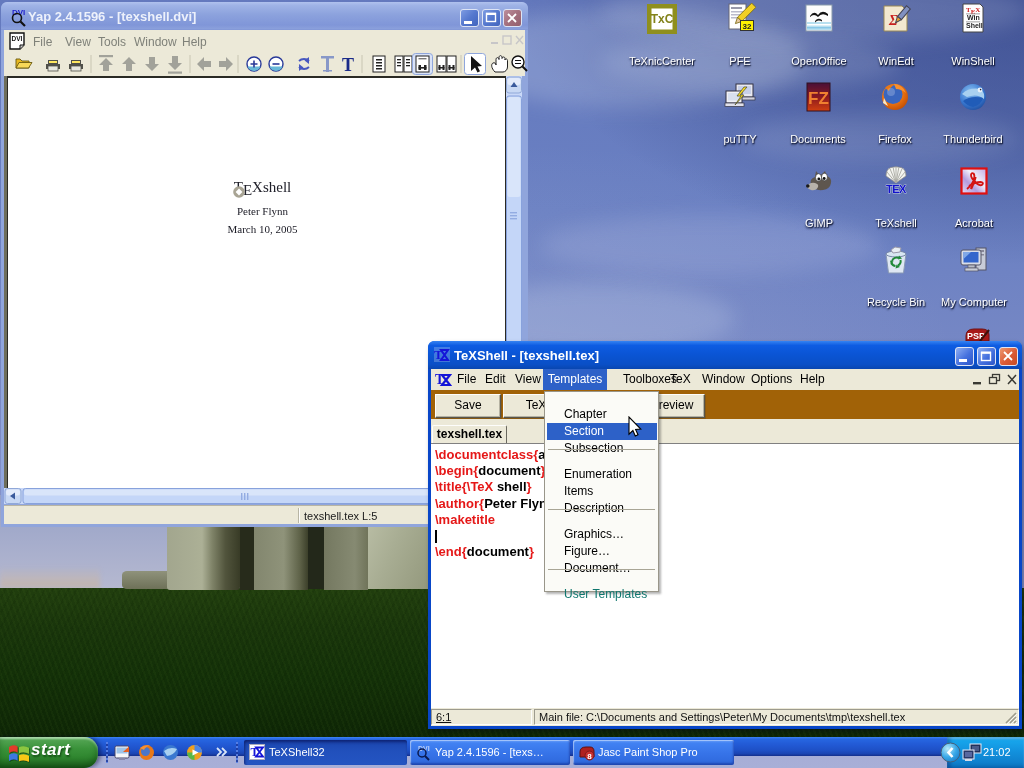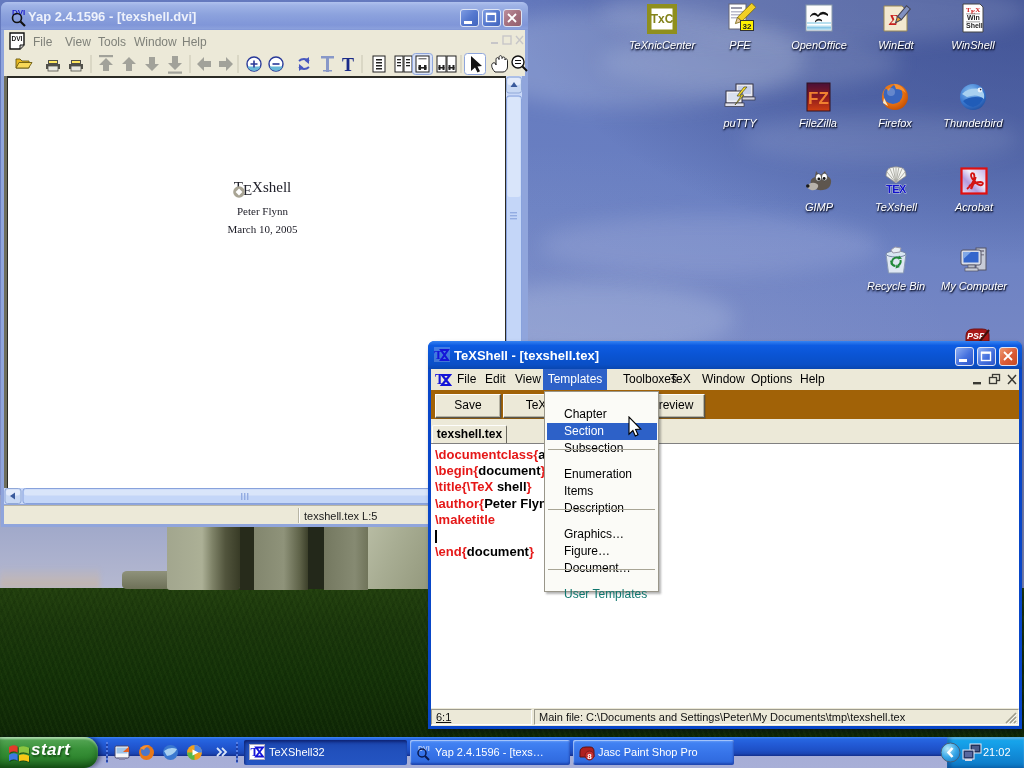--- a/index.html
+++ b/index.html
@@ -18,21 +18,21 @@
 #horizglow { left:0; top:566px; width:100px; height:22px;
   background: linear-gradient(180deg, rgba(215,185,158,0) 0%, rgba(210,182,150,0.45) 75%, rgba(203,176,142,0.5) 100%); filter:blur(2px); }
 .stone { position:absolute; }
 #grass { left:0; top:588px; width:1024px; height:160px;
   background:
   repeating-linear-gradient(70deg, rgba(90,130,40,0.07) 0 2px, rgba(0,0,0,0) 2px 5px),
   repeating-linear-gradient(-62deg, rgba(8,26,0,0.13) 0 2px, rgba(0,0,0,0) 2px 7px),
   linear-gradient(180deg, #213E0E 0%, #19350B 25%, #133008 55%, #0D2405 100%); }
 .dicon { position:absolute; width:90px; text-align:center; }
 .dicon svg { display:block; margin:0 auto; }
-.dicon .lbl { margin-top:4px; font-size:11px; color:#fff; text-shadow:1px 1px 1px rgba(10,16,40,0.9), 0 2px 2px rgba(10,16,40,0.7); white-space:nowrap;font-style:italic; }
+.dicon .lbl { margin-top:20px; font-size:11px; color:#fff; text-shadow:1px 1px 1px rgba(10,16,40,0.9), 0 2px 2px rgba(10,16,40,0.7); white-space:nowrap; }
 .win { position:absolute; }
 .titletext { position:absolute; font-size:13px; font-weight:bold; white-space:nowrap; }
 .capbtn { position:absolute; width:19px; height:18px; border-radius:3px; border:1px solid #DDE4F5; }
 .capbtn svg { position:absolute; left:0; top:0; }
 .capbtn.inact { background: linear-gradient(135deg,#7E9CE2 0%,#5578CE 50%,#4265BE 100%); }
 .capbtn.inactx { background: linear-gradient(135deg,#BC8F9C 0%,#A4707E 50%,#935F6C 100%); }
 .capbtn.act { background: linear-gradient(135deg,#8FAFF2 0%,#4470DE 55%,#2A55C8 100%); }
 .capbtn.actx { background: linear-gradient(135deg,#EE9870 0%,#DA5B36 55%,#C64A22 100%); }
 #yap { left:1px; top:2px; width:527px; height:525px; background:#90A5DC; border-radius:7px 7px 0 0; }
 #yap-title { position:absolute; left:0; top:0; width:527px; height:28px; border-radius:6px 6px 0 0;
@@ -193,21 +193,21 @@
       <defs>
         <linearGradient id="fzg" x1="0" y1="0" x2="0" y2="1">
           <stop offset="0" stop-color="#481038"></stop>
           <stop offset="0.5" stop-color="#8A1820"></stop>
           <stop offset="1" stop-color="#D04010"></stop>
         </linearGradient>
       </defs>
       <rect x="5" y="2" width="23" height="28" fill="url(#fzg)" stroke="#301020"></rect>
       <text x="16.5" y="23" font-size="17" font-weight="bold" fill="#F08030" text-anchor="middle" font-family="Liberation Sans">FZ</text>
     </svg>
- <div class="lbl">FileZilla</div>
+ <div class="lbl">Documents</div>
 </div>
 <div class="dicon" style="left:850px;top:81px;">
  <svg width="32" height="32">
       <defs>
         <radialGradient id="ffo" cx="0.4" cy="0.35" r="0.75">
           <stop offset="0" stop-color="#F8A838"></stop>
           <stop offset="0.55" stop-color="#E87010"></stop>
           <stop offset="1" stop-color="#B84805"></stop>
         </radialGradient>
       </defs>
@@ -305,21 +305,21 @@
       <rect x="20" y="6" width="6" height="2" fill="#889"></rect>
       <rect x="20" y="10" width="6" height="1.5" fill="#889"></rect>
       <rect x="3" y="6" width="20" height="15" rx="2" fill="#D8DDE8" stroke="#556"></rect>
       <rect x="5.5" y="8" width="15" height="10.5" fill="#3366CC"></rect>
       <path d="M5.5 8 L13 8 L5.5 15 Z" fill="#7FA8E8"></path>
       <rect x="10" y="21" width="7" height="3" fill="#B8BDC8" stroke="#556" stroke-width="0.7"></rect>
       <rect x="7" y="24" width="13" height="3" fill="#C8CDD8" stroke="#556" stroke-width="0.7"></rect>
     </svg>
  <div class="lbl">My Computer</div>
 </div>
-<div class="abs" style="left:962px;top:326px;font-style:italic;">
+<div class="abs" style="left:962px;top:326px;">
  <svg width="30" height="18">
       <path d="M4 10 Q4 3 12 3 L20 3 Q27 3 27 9 L27 15 L4 15 Z" fill="#A81818" stroke="#701010"></path>
       <text x="14" y="13" font-size="9" font-weight="bold" fill="#fff" text-anchor="middle" font-family="Liberation Sans">PSP</text>
       <line x1="18" y1="15" x2="27" y2="4" stroke="#401008" stroke-width="2"></line>
     </svg>
 </div>
 
 <div class="win" id="yap">
   <div id="yap-title">
     <svg class="abs" style="left:7px;top:5px;" width="20" height="20">

